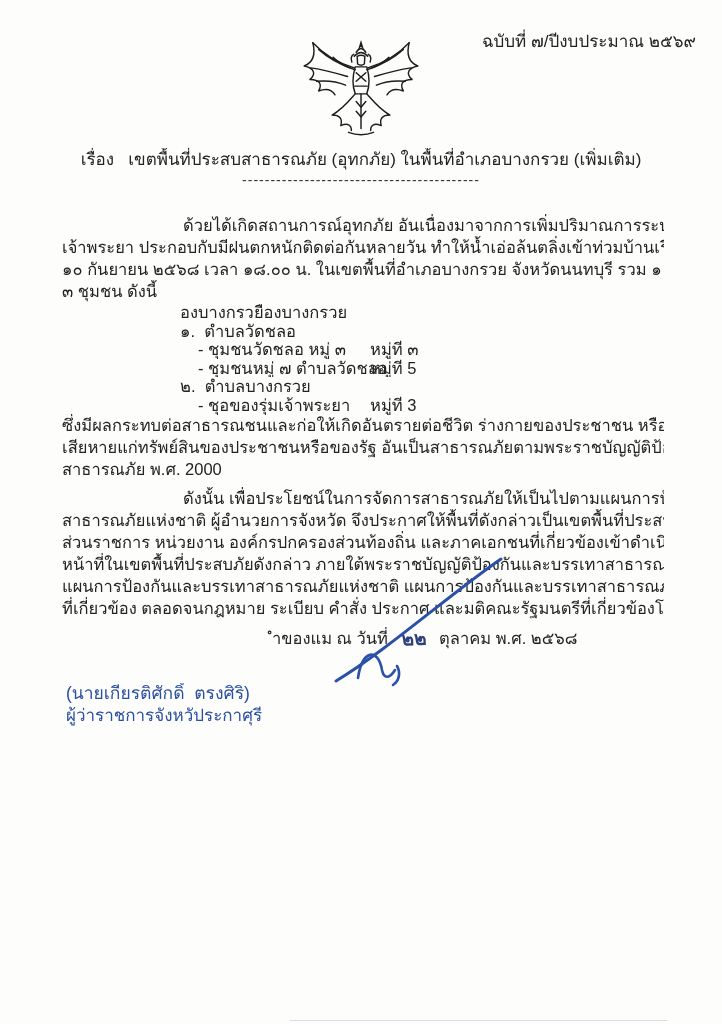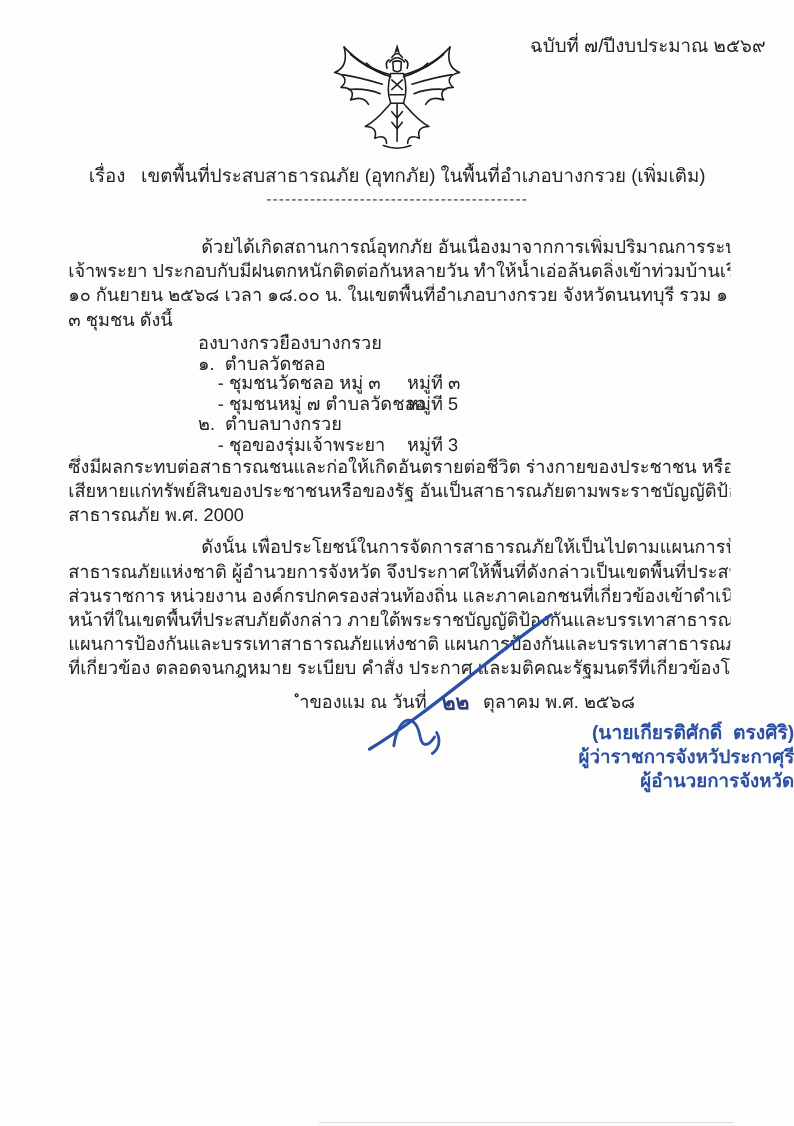--- a/index.html
+++ b/index.html
@@ -43,23 +43,23 @@
   .p2{top:414px;line-height:22px;}
   .p3{top:487px;line-height:22px;}
   .dateline{top:622px;padding-left:210px;box-sizing:border-box;font-size:16.5px;}
   .handday{
     display:inline-block;width:42px;text-align:center;
     font-size:19px;font-weight:bold;
     transform:rotate(-2deg) translateY(1px);
   }
   
   .sigblock{
-    position:absolute;top:656px;left:66px;right:0;
-    text-align:right;line-height:21.5px;
-    font-weight:bold;font-size:17px;
+    position:absolute;top:683px;left:66px;right:0;
+    text-align:left;line-height:21.5px;
+    font-weight:normal;font-size:17px;
   }
   .signame{font-size:17.5px;}
   .sigstroke{position:absolute;left:298px;top:550px;width:214px;height:140px;}
   .scanline{
     position:absolute;bottom:3px;left:290px;right:55px;height:1px;
     background:rgba(110,135,180,0.28);
   }
 </style>
 </head>
 <body>
@@ -162,17 +162,16 @@
     <svg viewBox="0 0 214 140" width="214" height="140" fill="none" stroke="#2b50a8" stroke-linecap="round">
       <path d="M38 131 C 88 101 152 44 203 9" stroke-width="3"></path>
       <path d="M60 128 C 64 100 80 97 84 120 C 86 130 92 128 97 120" stroke-width="2.6"></path>
       <path d="M99 116 C 103 123 101 131 95 135" stroke-width="2.6"></path>
     </svg>
   </div>
 
   <div class="sigblock" style="color: rgb(43, 79, 163);">
     <div class="line signame">(นายเกียรติศักดิ์&nbsp; ตรงศิริ)</div>
     <div class="line">ผู้ว่าราชการจังหวัประกาศุรี</div>
-    <div class="line">ผู้อำนวยการจังหวัด</div>
   </div>
 
   <div class="scanline"></div>
 </div>
 
 </body></html>

